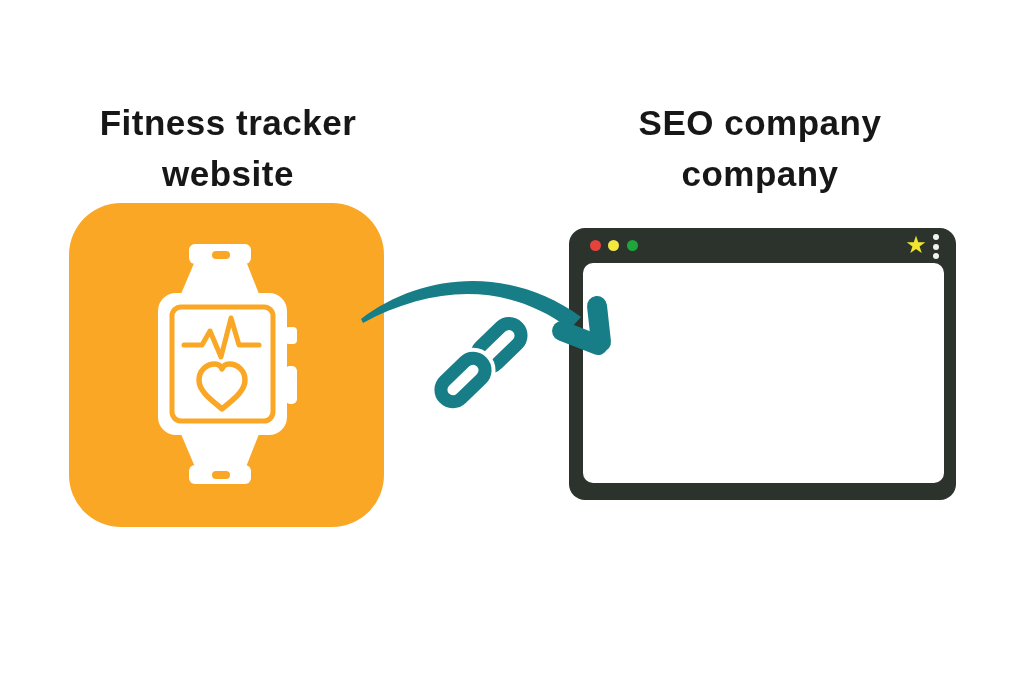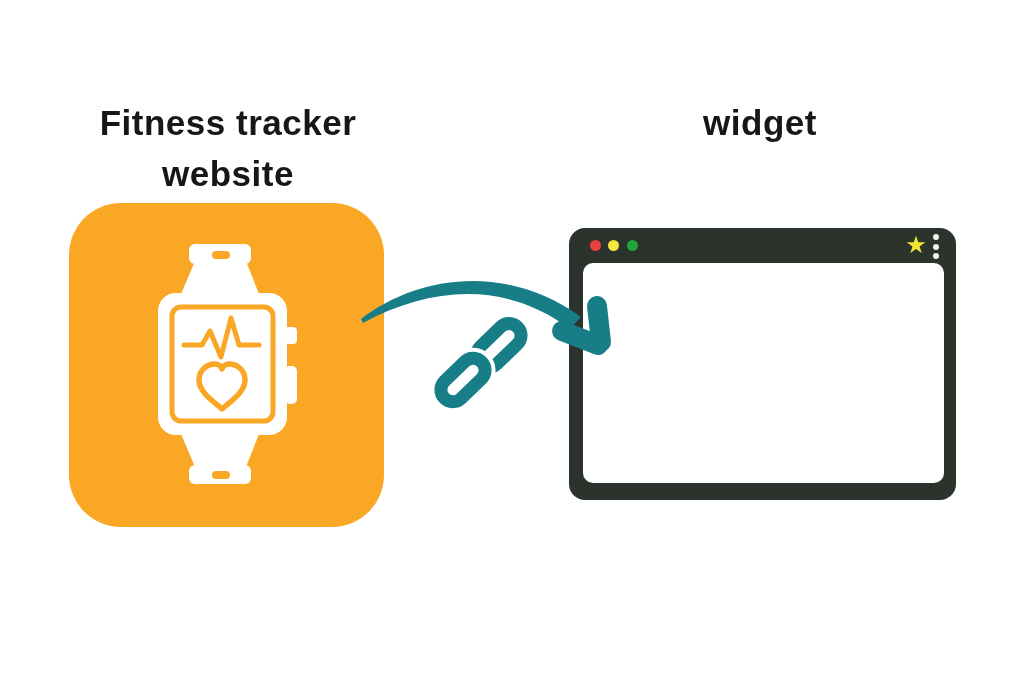--- a/index.html
+++ b/index.html
@@ -110,21 +110,22 @@
 <body>
 
 <div class="canvas">
 
   <div class="title title-left">
     <div>Fitness tracker</div>
     <div>website</div>
   </div>
 
   <div class="title title-right">
-    <div>widget</div>
+    <div>SEO company</div>
+    <div>company</div>
   </div>
 
   <div class="tile">
     <svg width="315" height="324" viewBox="69 203 315 324">
 
       <rect class="w-white" x="189" y="244" width="62" height="20" rx="6"></rect>
       <rect class="w-orange" x="212" y="251" width="18" height="8" rx="4"></rect>
       <path class="w-white" d="M195 261 L246 261 L259 294 L181 294 Z"></path>
 
       <path class="w-white" d="M181 434 L259 434 L246 467 L195 467 Z"></path>

